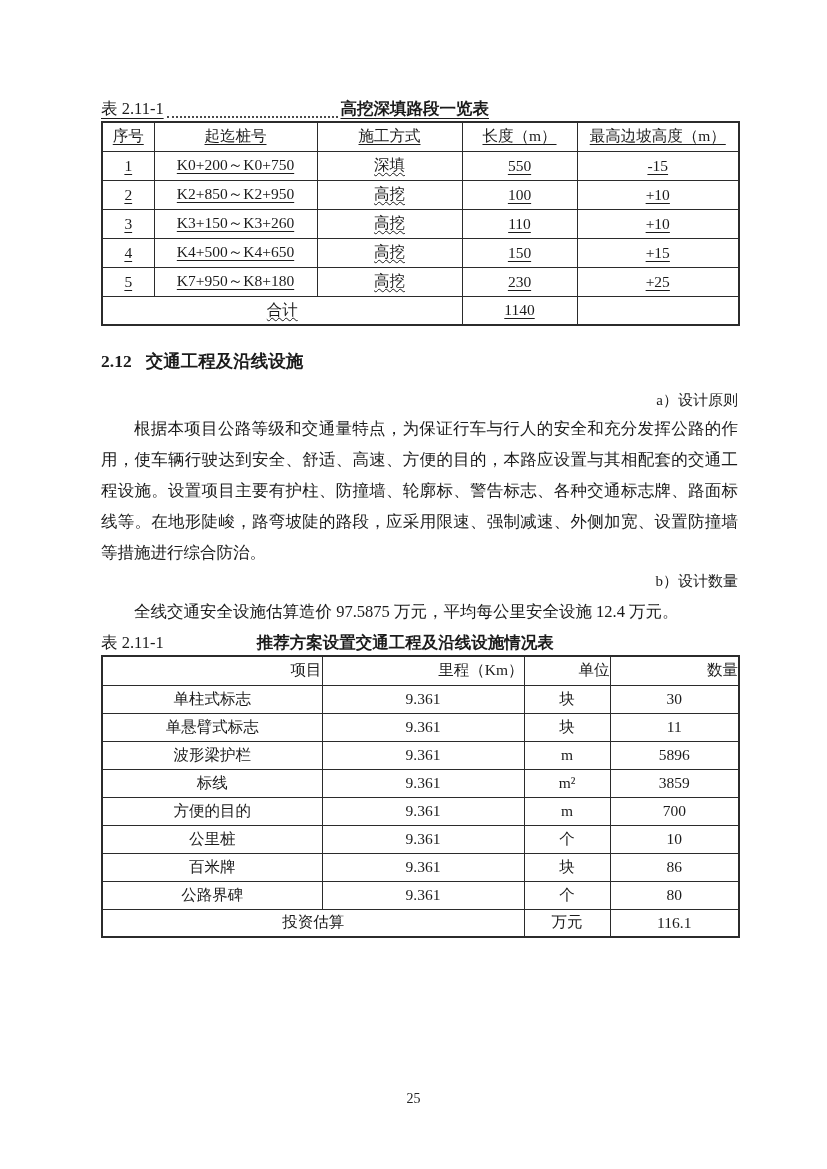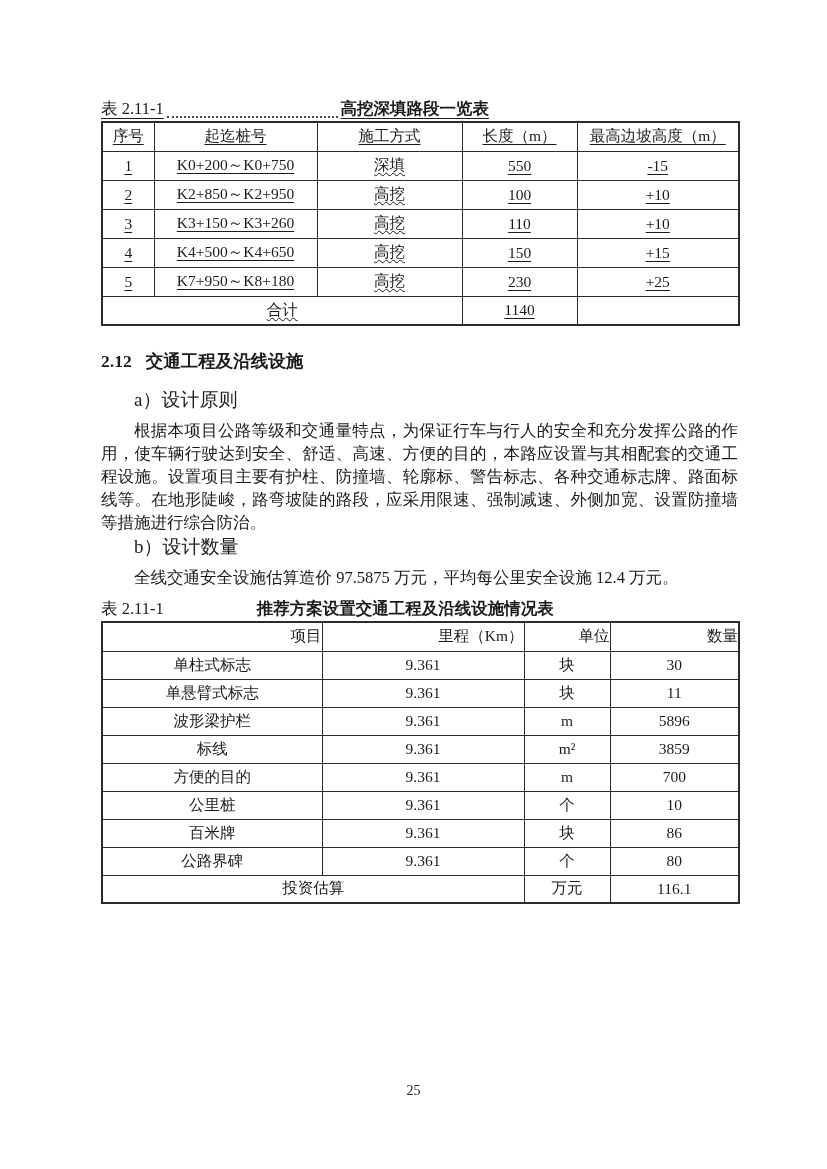--- a/index.html
+++ b/index.html
@@ -38,30 +38,30 @@
   table.tb1 th, table.tb1 td { height:29px; }
   table.tb2 th { height:29px;text-align:right; }
   table.tb2 td { height:28px; }
 
   .u  { text-decoration:underline; text-decoration-thickness:1px; text-underline-offset:3px; }
   .uw { text-decoration:underline; text-decoration-style:wavy; text-decoration-thickness:1px; text-underline-offset:2px;margin-top:14px; }
 
   
   .h-sec { margin-top:22px; font-size:17.5px; font-weight:bold; line-height:26px; }
   .h-num { margin-right:14px; }
-  .item  { margin-top:13px; padding-left:33px; font-size:19px; line-height:26px; }
+  .item  { margin-top:13px; padding-left:33px; font-size:15px; line-height:26px;text-align:right; }
   .item-b{ margin-top:0; }
   .para  {
-    margin-top:6px; font-size:16.5px; line-height:23px;
+    margin-top:0; font-size:16.5px; line-height:31px;
     text-align:justify; text-indent:33px;
   }
   .para-b{ margin-top:5px; font-size:16.5px; line-height:26px; text-indent:33px; }
 
   .pageno {
-    position:absolute; bottom:70px; left:0; width:827px;
+    position:absolute; bottom:62px; left:0; width:827px;
     text-align:center; font-size:14px; color:#222;
   }
 </style>
 </head>
 <body>
 
 <div class="page">
 
   <div class="caption1">
     <span class="cap-label">表 2.11-1</span>

